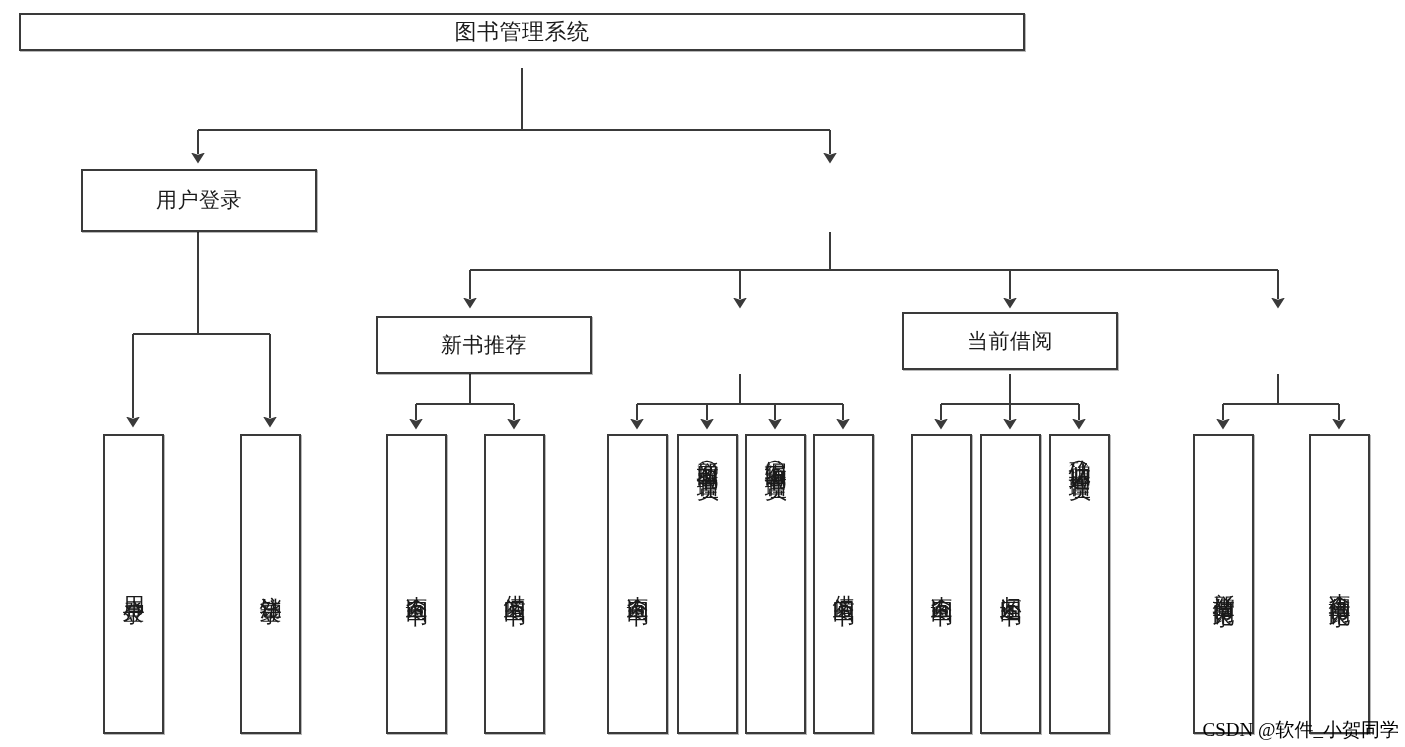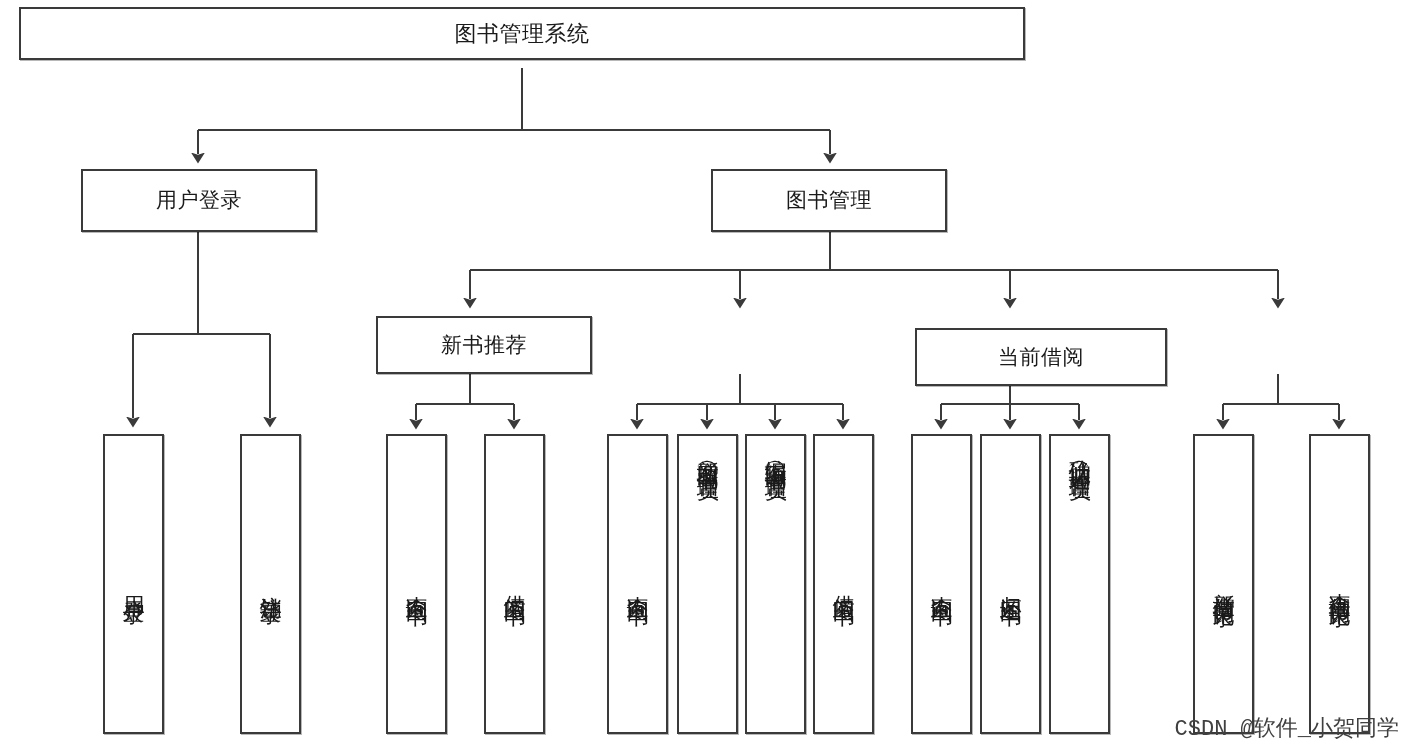--- a/index.html
+++ b/index.html
@@ -66,25 +66,25 @@
     white-space: nowrap;
   }
   .node.v.mid {
     align-items: center;
     padding-top: 0;
   }
   .watermark {
     position: absolute;
     right: 6px;
     bottom: 4px;
-    font-size: 22px;
-    color: #404040;
+    font-size: 19px;
+    color: #000000;
     white-space: nowrap;
     z-index: 5;
-    font-family: Liberation Mono, monospace;
+    font-family: Liberation Serif, serif;
   }
 </style>
 </head>
 <body>
 
 <div id="canvas">
 
   <svg id="edges" viewBox="0 0 1405 747">
     <defs>
       <marker id="arw" markerWidth="12" markerHeight="14" refX="1.5" refY="7" orient="auto" markerUnits="userSpaceOnUse">
@@ -128,35 +128,32 @@
       <path d="M1010,404 L1010,420" marker-end="url(#arw)"></path>
       <path d="M1079,404 L1079,420" marker-end="url(#arw)"></path>
 
       <path d="M1278,374 L1278,404"></path>
       <path d="M1223,404 L1339,404"></path>
       <path d="M1223,404 L1223,420" marker-end="url(#arw)"></path>
       <path d="M1339,404 L1339,420" marker-end="url(#arw)"></path>
     </g>
   </svg>
 
-  <div class="node h root" style="left:19px; top:7px; width:1006px; height:53px;">
+  <div class="node h root" style="left:19px; top:13px; width:1006px; height:38px;">
     <span class="label">图书管理系统</span>
   </div>
 
   <div class="node h" style="left:81px; top:169px; width:236px; height:63px;">
     <span class="label">用户登录</span>
   </div>
-  <div class="node h" style="left:711px; top:169px; width:236px; height:63px;">
-    <span class="label">图书管理</span>
-  </div>
 
   <div class="node h" style="left:362px; top:316px; width:216px; height:58px;margin-left:14px;">
     <span class="label">新书推荐</span>
   </div>
-  <div class="node h" style="left:902px; top:328px; width:252px; height:58px;margin-left:13px;">
+  <div class="node h" style="left:902px; top:312px; width:216px; height:58px;">
     <span class="label">当前借阅</span>
   </div>
 
   <div class="node v mid" style="left:103px; top:434px; width:61px; height:300px;">
     <span class="label">用户登录</span>
   </div>
   <div class="node v mid" style="left:240px; top:434px; width:61px; height:300px;">
     <span class="label">注销登录</span>
   </div>
 

